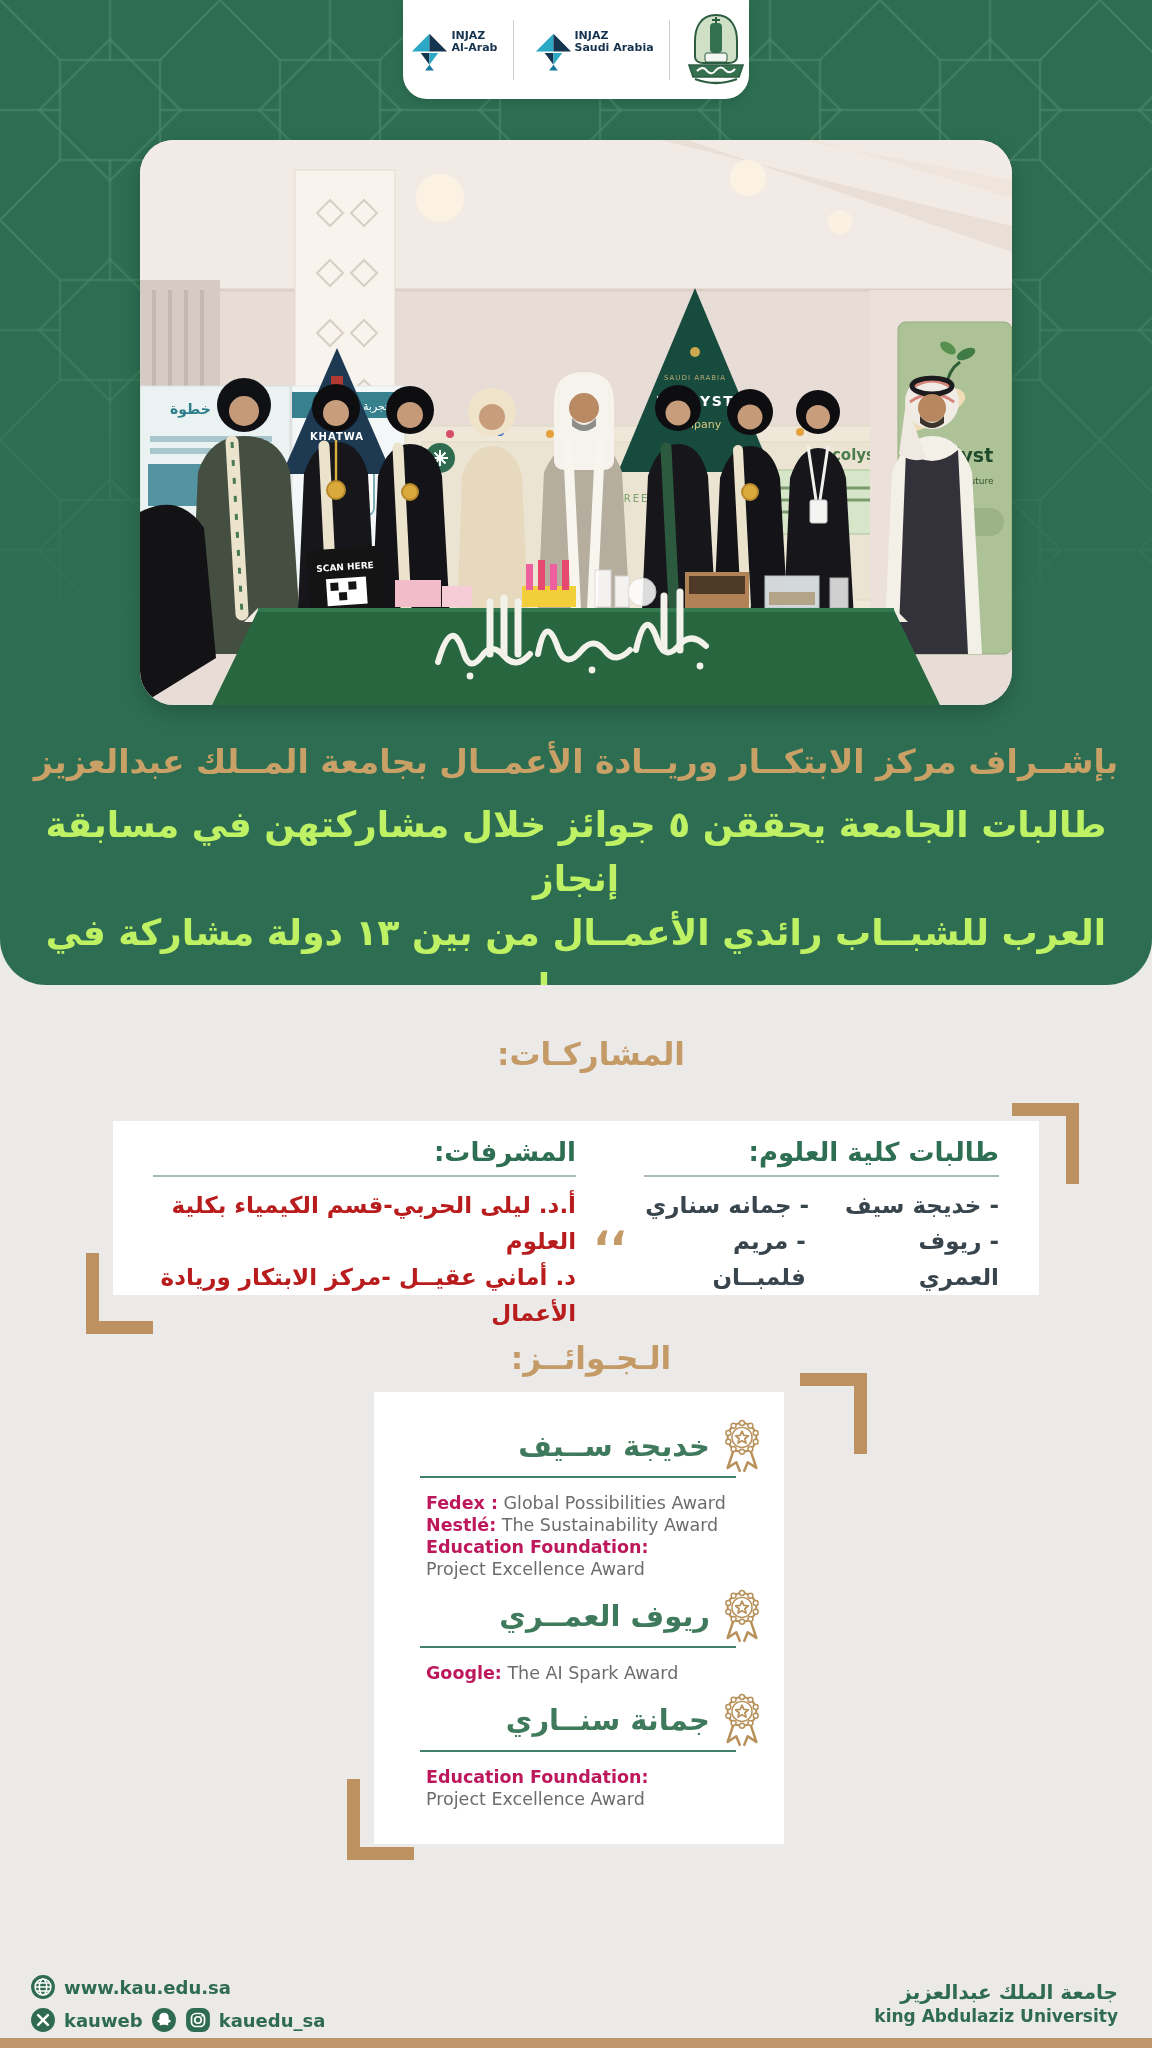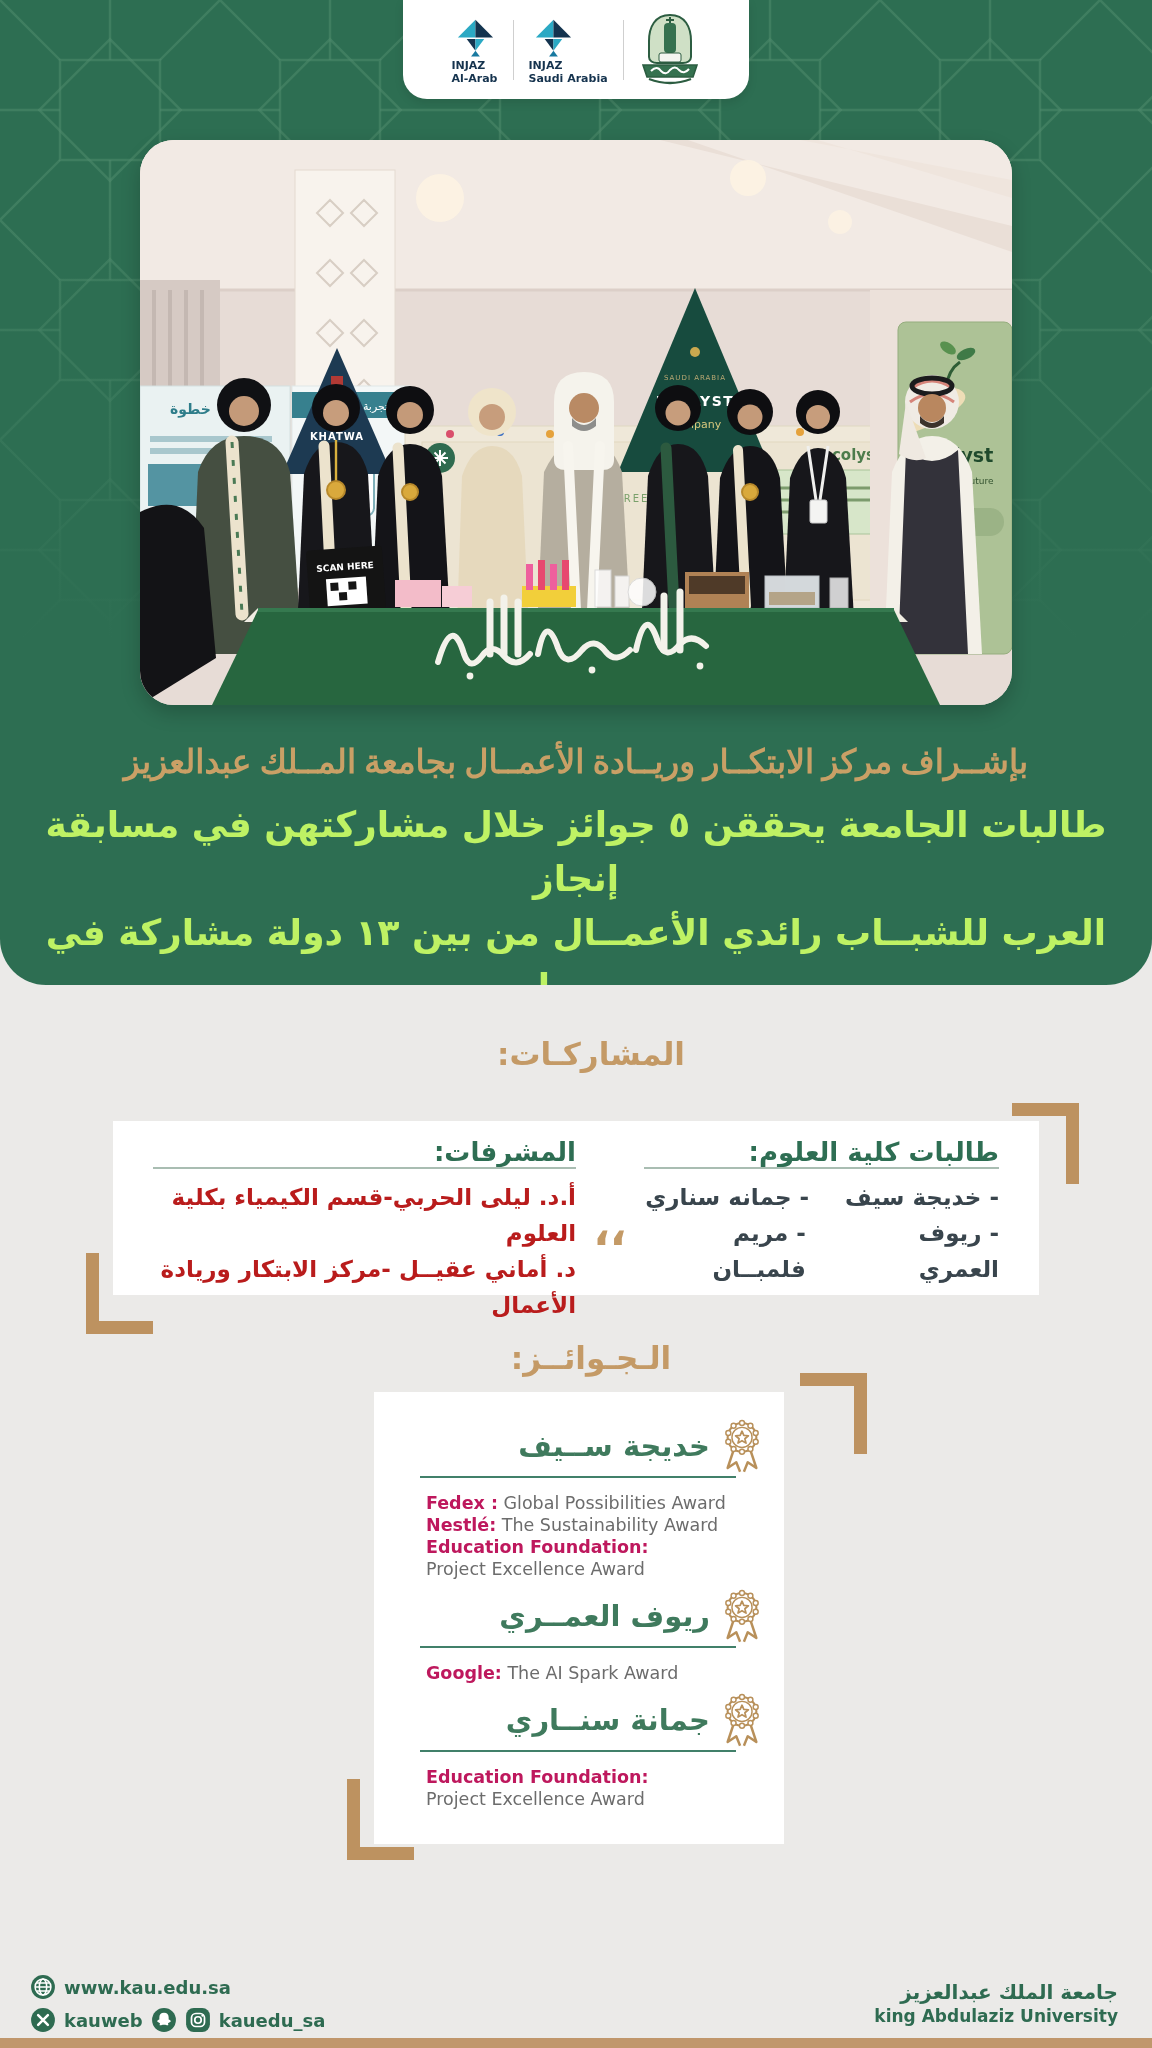--- a/index.html
+++ b/index.html
@@ -5,41 +5,41 @@
   html,body{margin:0;padding:0;background:#d8d8d6;}
   .canvas{position:relative;width:1152px;height:2048px;background:#ebeae8;overflow:hidden;
           font-family:"DejaVu Sans",sans-serif;margin:0 auto;}
   
   .green-panel{position:absolute;left:0;top:0;width:1152px;height:985px;background:#2d6e52;
                border-radius:0 0 46px 46px;overflow:hidden;}
   .geo-svg{position:absolute;left:0;top:0;}
   .logo-card{position:absolute;left:403px;top:0;width:346px;height:99px;background:#ffffff;
              border-radius:0 0 24px 24px;display:flex;align-items:center;justify-content:center;
              gap:15px;box-shadow:0 4px 10px rgba(0,0,0,.10);}
-  .injaz{display:flex;flex-direction:column;align-items:flex-start;}
+  .injaz{display:flex;flex-direction:row;align-items:flex-start;}
   .injaz-text{font-size:11px;font-weight:bold;color:#15334e;line-height:1.1;margin-top:2px;}
   .vdiv{width:1px;height:60px;background:#cfcfcf;}
   .photo-card{position:absolute;left:140px;top:140px;width:872px;height:565px;border-radius:34px;
               overflow:hidden;background:#e9ded8;box-shadow:0 8px 20px rgba(0,0,0,.20);}
   .sup-line{position:absolute;left:0;top:742px;width:1152px;text-align:center;color:#c9a066;
-            font-size:33px;font-weight:bold;font-family:Liberation Serif, serif;}
+            font-size:33px;font-weight:bold;}
   .headline{position:absolute;left:0;top:798px;width:1152px;text-align:center;color:#bef264;
             font-size:36px;font-weight:bold;line-height:54px;}
   
   .section-title{position:absolute;left:0;width:1152px;text-align:center;color:#c49a66;
                  font-size:31px;font-weight:bold;padding-left:15px;}
   
   .party-card{position:absolute;left:113px;top:1121px;width:926px;height:174px;background:#ffffff;
               box-sizing:border-box;display:flex;direction:rtl;padding:16px 40px 0 40px;}
   .p-col{display:flex;flex-direction:column;}
   .p-col-students{width:42%;}
   .p-col-sups{width:50%;}
   .p-quote{width:8%;display:flex;align-items:center;justify-content:center;color:#c49a66;
            font-size:44px;font-weight:bold;padding-top:26px;}
-  .p-head{color:#2e6e53;font-size:26px;font-weight:bold;text-align:right;}
+  .p-head{color:#2e6e53;font-size:26px;font-weight:bold;text-align:right;padding-bottom:8px;}
   .p-rule{border:none;border-top:2px solid #a9bdb2;margin:0 0 10px 0;}
   .p-row{display:flex;gap:36px;font-size:23px;font-weight:bold;color:#39454d;line-height:36px;}
   .p-line{font-size:23px;font-weight:bold;color:#b91c1c;line-height:36px;text-align:right;}
   .brk{position:absolute;width:54px;height:68px;border:0 solid #bd9260;}
   .brk-tr{border-top-width:13px;border-right-width:13px;}
   .brk-bl{border-bottom-width:13px;border-left-width:13px;}
   
   .awards-card{position:absolute;left:374px;top:1392px;width:410px;height:452px;background:#ffffff;
                box-sizing:border-box;padding:26px 20px 0 38px;}
   .award-head{display:flex;justify-content:flex-end;align-items:center;gap:10px;height:56px;}

